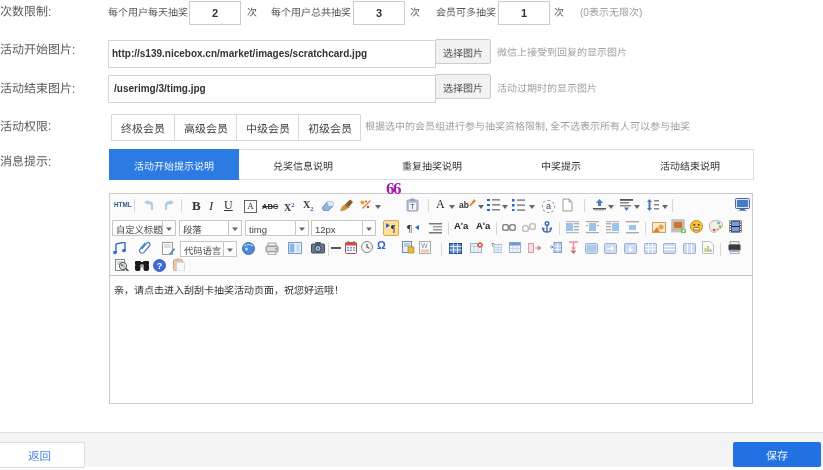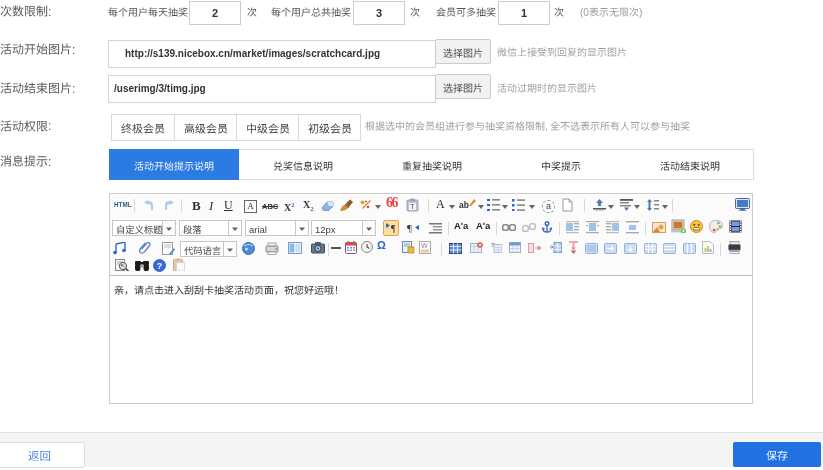--- a/index.html
+++ b/index.html
@@ -170,21 +170,21 @@
         <use href="#g6B21" x="400"></use>
       </svg><span>)</span></span></div>
 <div style="position:absolute;left:0px;top:42.5px;line-height:12.0px;"><span style="font-size:12.0px;color:#5a5a5a;white-space:nowrap"><svg width="72.0" height="12.0" viewBox="0 0 600 100" fill="#5a5a5a" style="vertical-align:-0.13em">
         <use href="#g6D3B" x="0"></use>
         <use href="#g52A8" x="100"></use>
         <use href="#g5F00" x="200"></use>
         <use href="#g59CB" x="300"></use>
         <use href="#g56FE" x="400"></use>
         <use href="#g7247" x="500"></use>
       </svg><span>:</span></span></div>
-<div class="inp" style="left:108px;top:40px;width:328px;height:28px;line-height:26px;border-color:#d4d4d4;padding-left:16px;font-size:10px;font-weight:bold;color:#333">http://s139.nicebox.cn/market/images/scratchcard.jpg</div>
+<div class="inp" style="left:108px;top:40px;width:328px;height:28px;line-height:26px;border-color:#d4d4d4;padding-left:3px;font-size:10px;font-weight:bold;color:#333">http://s139.nicebox.cn/market/images/scratchcard.jpg</div>
 <div class="abs" style="left:435px;top:39px;width:56px;height:25px;background:#f2f2f2;border:1px solid #ccc;border-radius:2px;text-align:center;line-height:23px"><span style="font-size:10.0px;color:#4a4a4a;white-space:nowrap"><svg width="40.0" height="10.0" viewBox="0 0 400 100" fill="#4a4a4a" style="vertical-align:-0.13em">
         <use href="#g9009" x="0"></use>
         <use href="#g62E9" x="100"></use>
         <use href="#g56FE" x="200"></use>
         <use href="#g7247" x="300"></use>
       </svg></span></div>
 <div style="position:absolute;left:497px;top:45.8px;line-height:10.0px;"><span style="font-size:10.0px;color:#9c9c9c;white-space:nowrap"><svg width="130.0" height="10.0" viewBox="0 0 1300 100" fill="#9c9c9c" style="vertical-align:-0.13em">
         <use href="#g5FAE" x="0"></use>
         <use href="#g4FE1" x="100"></use>
         <use href="#g4E0A" x="200"></use>
@@ -394,21 +394,21 @@
   </svg>
 <svg class="abs" style="left:359px;top:199px" width="13" height="12" viewBox="0 0 13 12">
     <path d="M3 9 L11 1 L12 2 L4 10 Z" fill="#c89040"></path>
     <circle cx="3.5" cy="3.5" r="2" fill="#e8a030"></circle>
     <circle cx="9" cy="8" r="1.2" fill="#d04040"></circle>
     <circle cx="7" cy="2.5" r="1" fill="#d04040"></circle>
   </svg>
 <svg class="abs" style="left:375px;top:204px" width="6" height="5" viewBox="0 0 6 5">
     <path d="M0 1 L6 1 L3 5 Z" fill="#666"></path>
   </svg>
-<div class="abs" style="left:386px;top:197px;font-size:14px;color:#ef4444;line-height:12.5px;white-space:nowrap;font-weight:bold;font-family:'Liberation Serif',serif;letter-spacing:-1.5px">66</div>
+<div class="abs" style="left:386px;top:183px;font-size:17px;color:#a21caf;line-height:12.5px;white-space:nowrap;font-weight:bold;font-family:'Liberation Serif',serif;letter-spacing:-1.5px">66</div>
 <svg class="abs" style="left:406px;top:198px" width="13" height="14" viewBox="0 0 13 14">
     <rect x="1" y="2" width="11" height="11" rx="1" fill="#b8c4d8" stroke="#8a96ac" stroke-width="0.8"></rect>
     <rect x="4" y="0.5" width="5" height="3" rx="1" fill="#98a4b8"></rect>
     <rect x="3" y="5" width="7" height="7" fill="#f4f6fa"></rect>
     <text x="6.5" y="11" font-size="7" text-anchor="middle" fill="#445">T</text>
   </svg>
 <div class="vs" style="left:428px;top:199px;height:13px"></div>
 <div class="abs" style="left:436px;top:198px;font-size:12px;color:#222;line-height:12px;white-space:nowrap;font-family:'Liberation Serif',serif">A</div>
 <svg class="abs" style="left:449px;top:204px" width="6" height="5" viewBox="0 0 6 5">
     <path d="M0 1 L6 1 L3 5 Z" fill="#666"></path>
@@ -501,21 +501,21 @@
     <path d="M0 0.5 L6 0.5 L3 4 Z" fill="#666"></path>
   </svg>
 <div class="abs" style="left:179px;top:220px;width:63px;height:16px;border:1px solid #c6c6c6;background:#fff;line-height:14px;padding-left:3px;white-space:nowrap"><span style="font-size:9.3px;color:#444;white-space:nowrap"><svg width="18.6" height="9.3" viewBox="0 0 200 100" fill="#444" style="vertical-align:-0.13em">
         <use href="#g6BB5" x="0"></use>
         <use href="#g843D" x="100"></use>
       </svg></span></div>
 <div class="abs" style="left:228px;top:221px;width:13px;height:14px;border-left:1px solid #c6c6c6;background:#fdfdfd"></div>
 <svg class="abs" style="left:232px;top:227px" width="6" height="4" viewBox="0 0 6 4">
     <path d="M0 0.5 L6 0.5 L3 4 Z" fill="#666"></path>
   </svg>
-<div class="abs" style="left:245px;top:220px;width:64px;height:16px;border:1px solid #c6c6c6;background:#fff;line-height:14px;padding-left:3px;white-space:nowrap"><span style="font-size:9.5px;color:#444">arial</span></div>
+<div class="abs" style="left:245px;top:220px;width:64px;height:16px;border:1px solid #c6c6c6;background:#fff;line-height:14px;padding-left:3px;white-space:nowrap"><span style="font-size:9.5px;color:#444">timg</span></div>
 <div class="abs" style="left:295px;top:221px;width:13px;height:14px;border-left:1px solid #c6c6c6;background:#fdfdfd"></div>
 <svg class="abs" style="left:299px;top:227px" width="6" height="4" viewBox="0 0 6 4">
     <path d="M0 0.5 L6 0.5 L3 4 Z" fill="#666"></path>
   </svg>
 <div class="abs" style="left:311px;top:220px;width:65px;height:16px;border:1px solid #c6c6c6;background:#fff;line-height:14px;padding-left:3px;white-space:nowrap"><span style="font-size:9.5px;color:#444">12px</span></div>
 <div class="abs" style="left:362px;top:221px;width:13px;height:14px;border-left:1px solid #c6c6c6;background:#fdfdfd"></div>
 <svg class="abs" style="left:366px;top:227px" width="6" height="4" viewBox="0 0 6 4">
     <path d="M0 0.5 L6 0.5 L3 4 Z" fill="#666"></path>
   </svg>
 <div class="abs" style="left:383px;top:220px;width:16px;height:16px;background:#fcdf9c;border:1px solid #dba550;border-radius:2px"></div>

